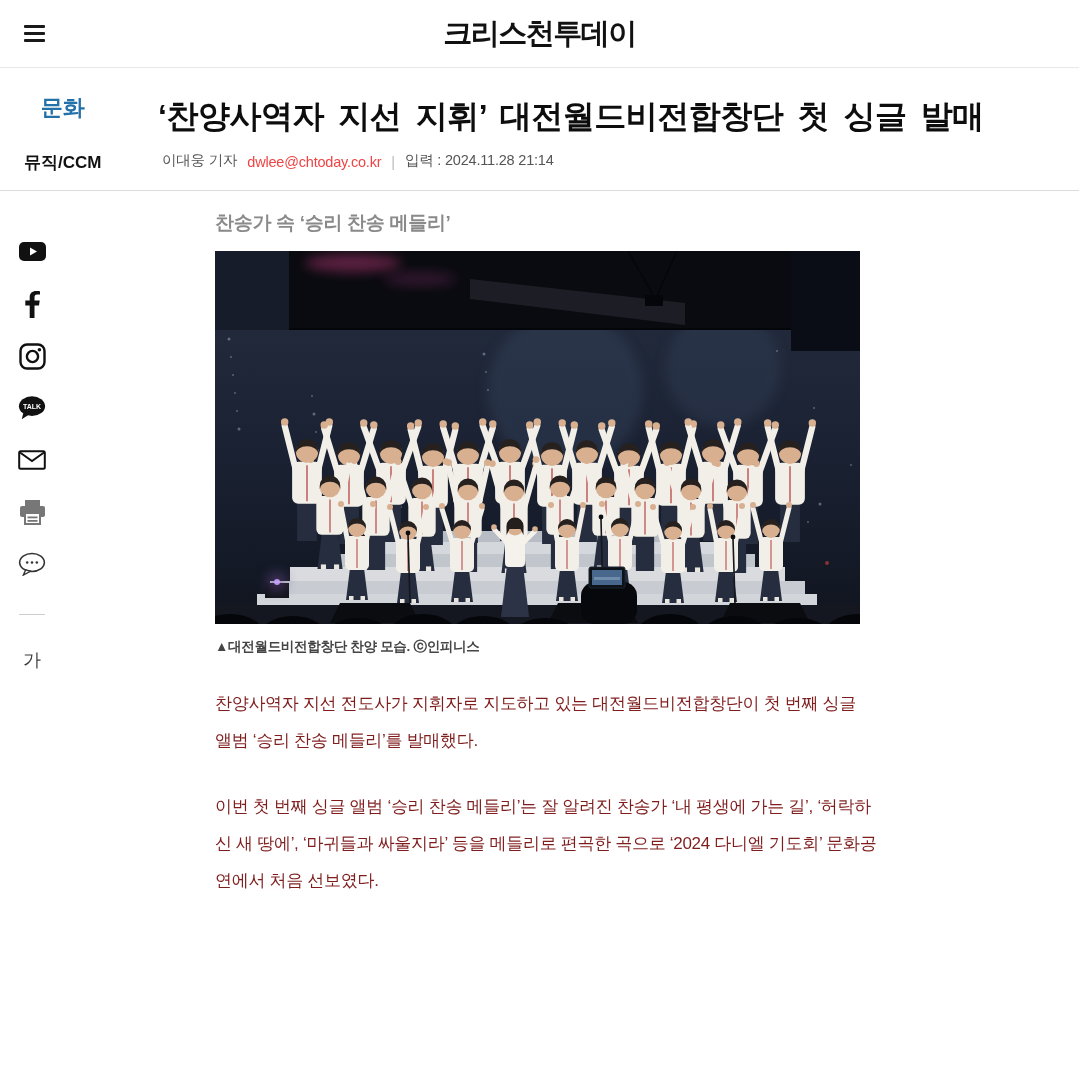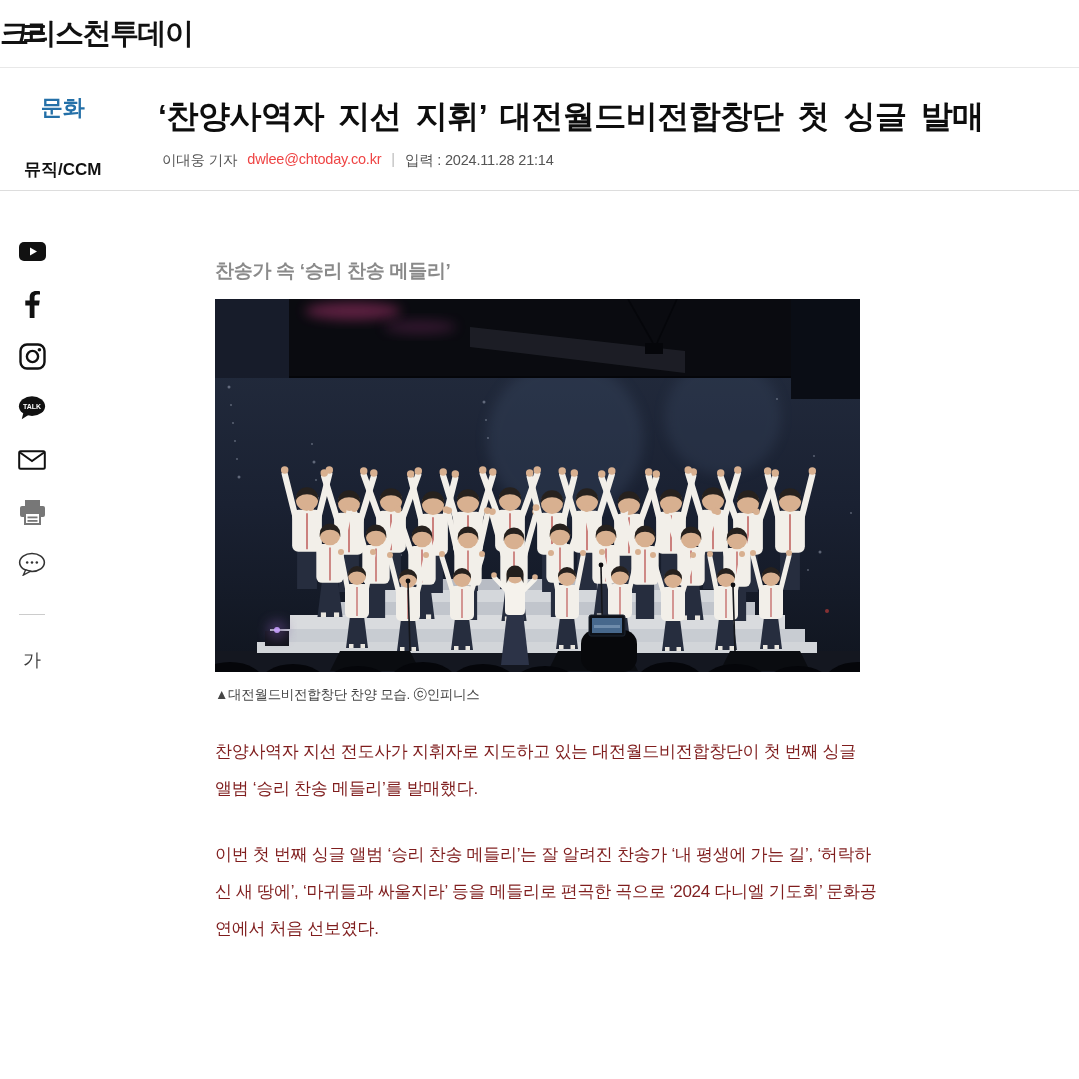--- a/index.html
+++ b/index.html
@@ -11,51 +11,51 @@
   }
   .page { position:absolute; inset:0; background:#fff; }
 
   
   .header { position:absolute; top:0; left:0; width:1079px; height:68px;
             background:#fff; border-bottom:1px solid #e8e8e8; }
   .hamburger { position:absolute; left:24px; top:25px; width:21px; height:17px;
                cursor:pointer; display:flex; flex-direction:column; justify-content:space-between; }
   .hamburger span { display:block; height:3.4px; background:#1a1a1a; border-radius:1px; }
   .logo { position:absolute; left:0; right:0; top:0; height:56px; line-height:66px;
-          font-size:29px; font-weight:bold; color:#111;
+          text-align:center; font-size:29px; font-weight:bold; color:#111;
           letter-spacing:-1.5px; cursor:pointer; }
 
   
   .cat-block { position:absolute; left:24px; top:93px; }
   .cat-main { font-size:22px; font-weight:bold; color:#2470a8; cursor:pointer;text-align:center; }
-  .cat-sub  { font-size:17px; font-weight:bold; color:#111; margin-top:35px; cursor:pointer; }
+  .cat-sub  { font-size:17px; font-weight:bold; color:#111; margin-top:28px; cursor:pointer; }
   .headline { position:absolute; left:158px; top:86px; width:892px;
               font-size:32px; line-height:44px; font-weight:bold; color:#0d0d0d;
               letter-spacing:-0.5px; word-spacing:6px;margin-top:8px; }
   .byline { position:absolute; left:162px; top:151px; font-size:14.5px; color:#555;
-            letter-spacing:-0.2px; display:flex; align-items:flex-start; gap:10px; }
+            letter-spacing:-0.2px; display:flex; align-items:flex-end; gap:10px; }
   .byline .mail { color:#ef4444; text-decoration:none; cursor:pointer; }
   .byline .sep { color:#bbb; }
   .title-divider { position:absolute; top:190px; left:0; width:1079px; height:1px; background:#ddd; }
 
   
   .rail { position:absolute; left:17px; top:238px; width:30px;
           display:flex; flex-direction:column; align-items:center; gap:24px; }
   .rail .ric { width:28px; height:28px; display:flex; align-items:center;
                justify-content:center; cursor:pointer; }
   .rail-divider { width:26px; height:1px; background:#ccc; margin-top:12px; }
   .font-size-btn { margin-top:9px; font-size:18px; color:#3a3a3a; cursor:pointer; }
 
   
   .main-col { position:absolute; left:215px; top:210px; width:662px; }
-  .subheading { font-size:19px; font-weight:bold; color:#8a8a8a; letter-spacing:-0.3px;margin-top:48px; }
+  .subheading { font-size:19px; font-weight:bold; color:#8a8a8a; letter-spacing:-0.3px; }
   .photo-fig { margin-top:15px; width:645px; height:373px; background:#10141e;
                overflow:hidden; }
   .photo-fig svg { display:block; }
-  .caption { margin-top:14px; font-size:13.5px; color:#454545; letter-spacing:-0.3px; }
+  .caption { margin-top:14px; font-size:13.5px; color:#454545; letter-spacing:-0.3px;font-weight:bold; }
   .body-text p { margin:29px 0 0 0; font-size:17px; line-height:37px; color:#7f1d1d;
                  letter-spacing:-0.3px; word-break:break-all; }
   .body-text { padding-bottom:20px; }
 </style>
 </head>
 <body>
 
 <div class="page">
 
   <header class="header">

